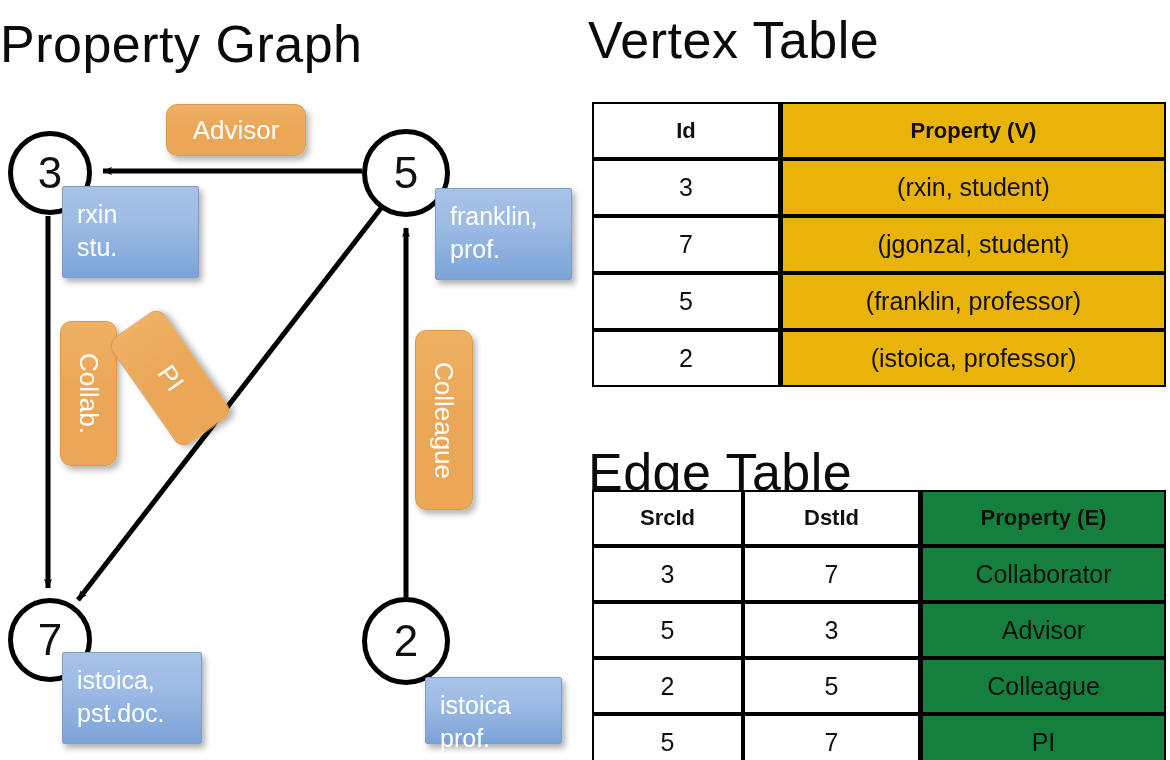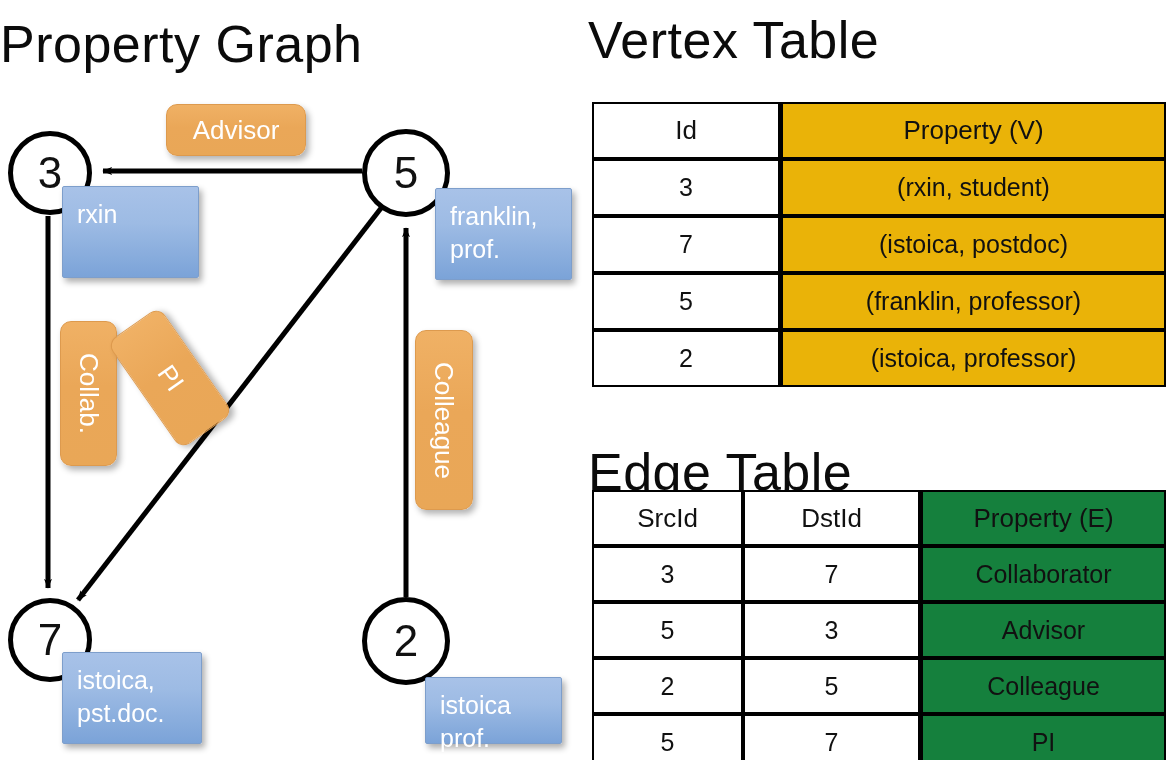--- a/index.html
+++ b/index.html
@@ -135,22 +135,22 @@
     border: 2px solid #000;
     text-align: center;
     font-weight: 300;
     font-size: 25px;
     color: #111;
     padding: 0;
     height: 47px;
     background: #ffffff;
   }
   .tbl th {
-    font-weight: normal;
-    font-size: 26px;
+    font-weight: bold;
+    font-size: 22px;
   }
 
   #vertex-table { left: 592px; top: 102px; width: 574px; }
   #vertex-table col.c-id   { width: 188px; }
   #vertex-table col.c-prop { width: 386px; }
   #vertex-table .cell-prop { background: #eab308; border-left-width: 3px; }
   #vertex-table td, #vertex-table th { height: 53px; }
 
   #edge-table { left: 592px; top: 490px; width: 574px; }
   #edge-table col.c-src  { width: 151px; }
@@ -192,20 +192,21 @@
   </div>
   <div class="node-circle" id="node-7">
     <span>7</span>
   </div>
   <div class="node-circle" id="node-2">
     <span>2</span>
   </div>
 
   <div class="prop-box" id="prop-rxin">
     <span class="line">rxin</span>
+    <span class="line">stu.</span>
   </div>
   <div class="prop-box" id="prop-franklin">
     <span class="line">franklin,</span>
     <span class="line">prof.</span>
   </div>
   <div class="prop-box" id="prop-jgonzal">
     <span class="line">istoica,</span>
     <span class="line">pst.doc.</span>
   </div>
   <div class="prop-box" id="prop-istoica">
@@ -238,21 +239,21 @@
       <th class="cell-prop">Property (V)</th>
     </tr>
   </thead>
   <tbody>
     <tr>
       <td>3</td>
       <td class="cell-prop">(rxin, student)</td>
     </tr>
     <tr>
       <td>7</td>
-      <td class="cell-prop">(istoica, postdoc)</td>
+      <td class="cell-prop">(jgonzal, student)</td>
     </tr>
     <tr>
       <td>5</td>
       <td class="cell-prop">(franklin, professor)</td>
     </tr>
     <tr>
       <td>2</td>
       <td class="cell-prop">(istoica, professor)</td>
     </tr>
   </tbody>

